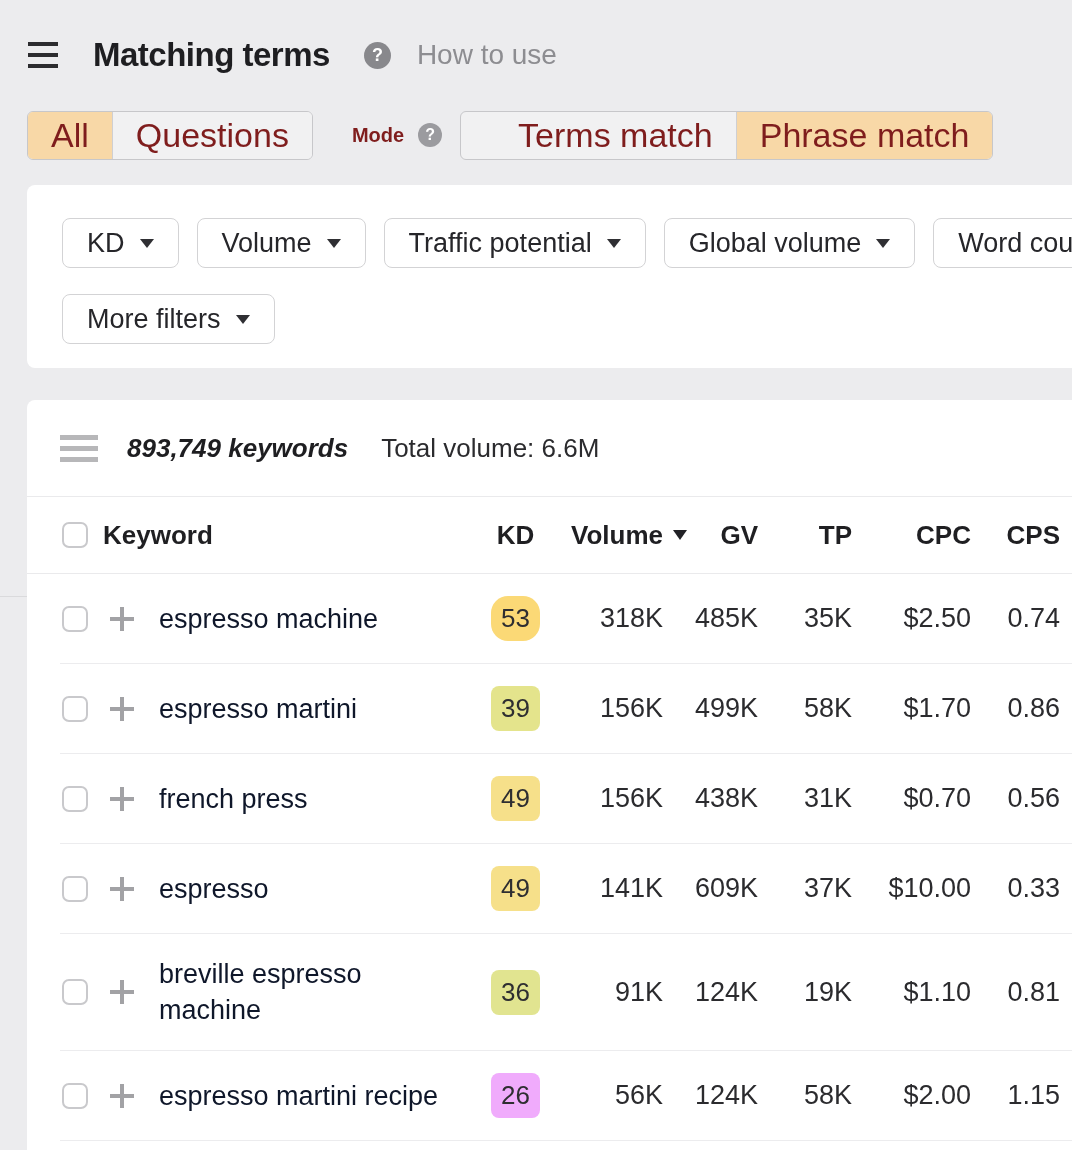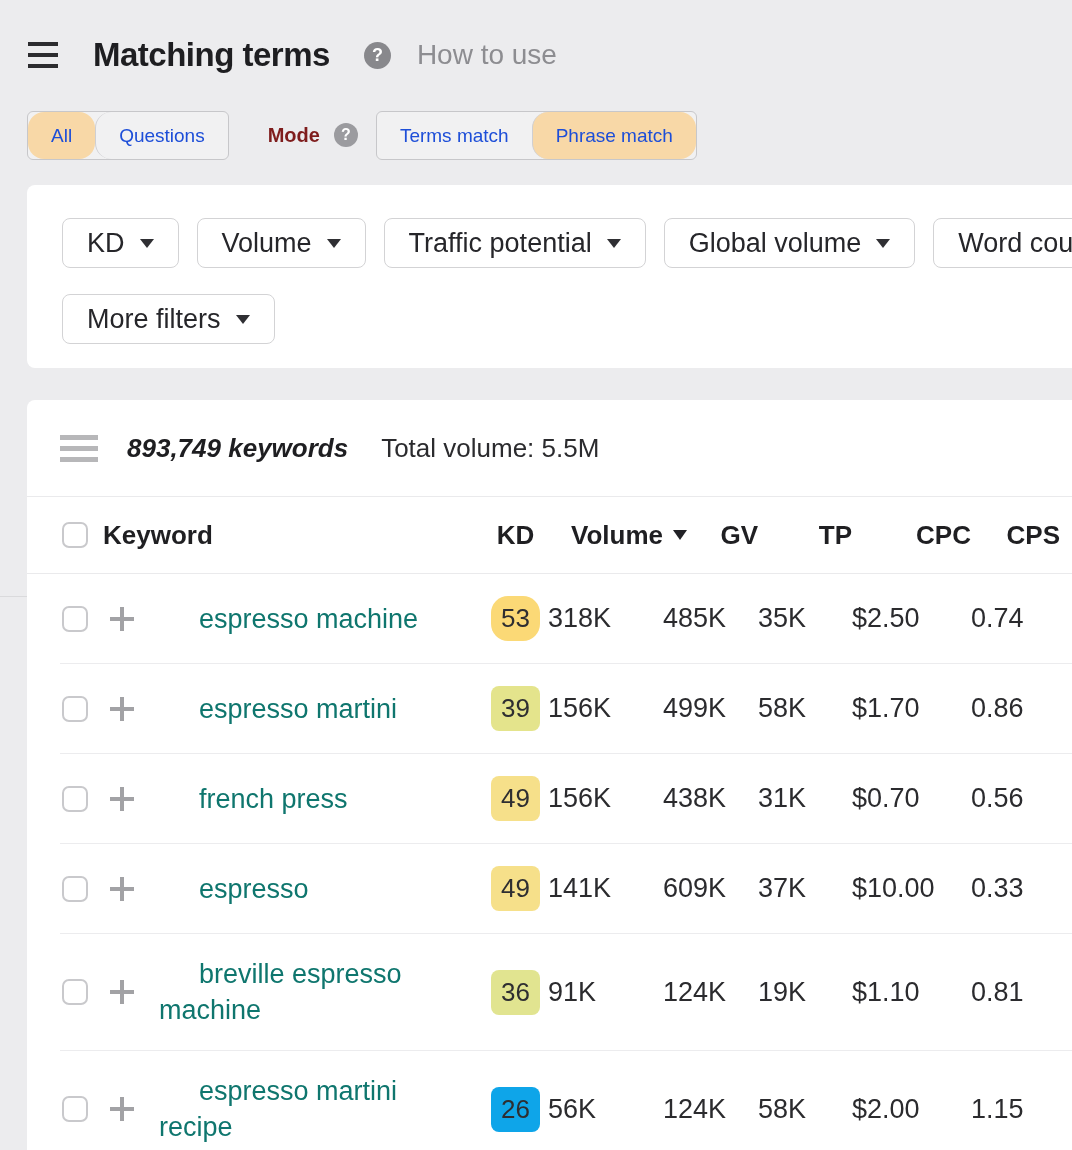--- a/index.html
+++ b/index.html
@@ -21,28 +21,28 @@
       linear-gradient(#2C2C2F,#2C2C2F) 0 22px/30px 4px no-repeat; }
   .page-title { margin-left:35px; font-size:33px; font-weight:bold; color:#1E1E21; letter-spacing:-0.5px; }
   .help-circle { margin-left:34px; width:27px; height:27px; border-radius:50%;
     background:#88888C; color:#fff; font-size:18px; font-weight:bold;
     display:flex; align-items:center; justify-content:center; cursor:pointer; }
   .help-text { margin-left:26px; font-size:28px; color:#8D8D91; cursor:pointer; }
 
   
   .tabs-row { position:absolute; left:27px; top:110px; height:50px; display:flex; align-items:center; }
   .segmented { display:flex; height:49px; border:1px solid #C7C7CA; border-radius:6px; overflow:hidden; background:#F1F1F2; }
-  .segment { padding:0 23px; font-size:19px; line-height:47px; color:#1d4ed8; cursor:pointer; background:#F1F1F2;border-radius:16px; }
+  .segment { padding:0 23px; font-size:34px; line-height:47px; color:#7f1d1d; cursor:pointer; background:#F1F1F2; }
   .segment + .segment { border-left:1px solid #CFCFD2; }
   .segment.selected { background:#F8D8A7; }
   .mode-label { margin-left:39px; font-size:20px; font-weight:bold; color:#7f1d1d; }
   .mode-help { margin-left:14px; width:24px; height:24px; border-radius:50%;
     background:#9B9B9F; color:#fff; font-size:16px; font-weight:bold;
     display:flex; align-items:center; justify-content:center; cursor:pointer; }
-  .mode-group { margin-left:18px; }
+  .mode-group { margin-left:18px;padding-left:34px; }
 
   
   .filter-card { position:absolute; left:27px; top:185px; width:1100px; height:183px;
     background:#fff; border-radius:8px; padding:33px 0 0 35px; }
   .filter-row { display:flex; gap:18px; }
   .filter-row + .filter-row { margin-top:26px; }
   .filter-btn { height:50px; display:inline-flex; align-items:center; gap:15px;
     padding:0 24px; background:#fff; border:1px solid #D3D3D5; border-radius:8px;
     font-size:27px; color:#26262A; cursor:pointer; white-space:nowrap; flex:none; }
   .caret { width:0; height:0; border-left:7px solid transparent; border-right:7px solid transparent;
@@ -76,25 +76,25 @@
   .trow { min-height:80px; padding:22px 0; font-size:27px; color:#2B2B2E; }
   .row-divider { height:1px; background:#ECECEE; margin-left:33px; }
   .c-check { grid-column:1; padding-left:35px; }
   .checkbox { display:block; width:26px; height:26px; border:2px solid #C9C9CC; border-radius:7px; background:#fff; cursor:pointer; }
   .c-plus { grid-column:2; padding-left:7px; }
   .plus-icon { display:block; width:24px; height:24px; cursor:pointer;
     background:
       linear-gradient(#A2A2A5,#A2A2A5) center/24px 4px no-repeat,
       linear-gradient(#A2A2A5,#A2A2A5) center/4px 24px no-repeat; }
   .c-kw { grid-column:3; padding:0 29px 0 16px; line-height:36px; }
-  .kw-link { color:#0f766e; text-decoration:none; cursor:pointer;margin-left:40px; }
+  .kw-link { color:#0f172a; text-decoration:none; cursor:pointer; }
   .c-kd { grid-column:4; text-align:center; }
   .kd-badge { display:inline-block; min-width:49px; height:45px; line-height:45px;
     border-radius:8px; font-size:26px; color:#2E2E31; text-align:center; padding:0 6px; }
-  .c-num { }
+  .c-num { text-align:right; }
   .c-volume { grid-column:5; } .c-gv { grid-column:6; } .c-tp { grid-column:7; }
   .c-cpc { grid-column:8; } .c-cps { grid-column:9; }
 
   .left-tick { position:absolute; left:0; top:596px; width:27px; height:1px; background:#DADADC; }
 </style>
 </head>
 <body>
 
 <div class="app-header">
   <span class="menu-icon"></span>
@@ -144,21 +144,21 @@
       <span>More filters</span>
       <span class="caret"></span>
     </button>
   </div>
 </div>
 
 <div class="table-card">
   <div class="summary">
     <span class="table-menu-icon"></span>
     <span class="summary-count">893,749 keywords</span>
-    <span class="summary-total">Total volume: 5.5M</span>
+    <span class="summary-total">Total volume: 6.6M</span>
   </div>
 
   <div class="thead grid-cols">
     <div class="h-check">
         <span class="checkbox"></span>
       </div>
     <div class="h-keyword">Keyword</div>
     <div class="h-kd">KD</div>
     <div class="h-volume">
       <span>Volume</span>
@@ -257,21 +257,21 @@
   <div class="row-divider"></div>
 
   <div class="trow grid-cols">
     <div class="c-check">
           <span class="checkbox"></span>
         </div>
     <div class="c-plus">
           <span class="plus-icon"></span>
         </div>
     <div class="c-kw"><a class="kw-link">espresso martini recipe</a></div>
-    <div class="c-kd"><span class="kd-badge" style="background: #0ea5e9;">26</span></div>
+    <div class="c-kd"><span class="kd-badge" style="background: #f0abfc;">26</span></div>
     <div class="c-num c-volume">56K</div>
     <div class="c-num c-gv">124K</div>
     <div class="c-num c-tp">58K</div>
     <div class="c-num c-cpc">$2.00</div>
     <div class="c-num c-cps">1.15</div>
   </div>
   <div class="row-divider"></div>
 
   <div class="trow grid-cols">
     

